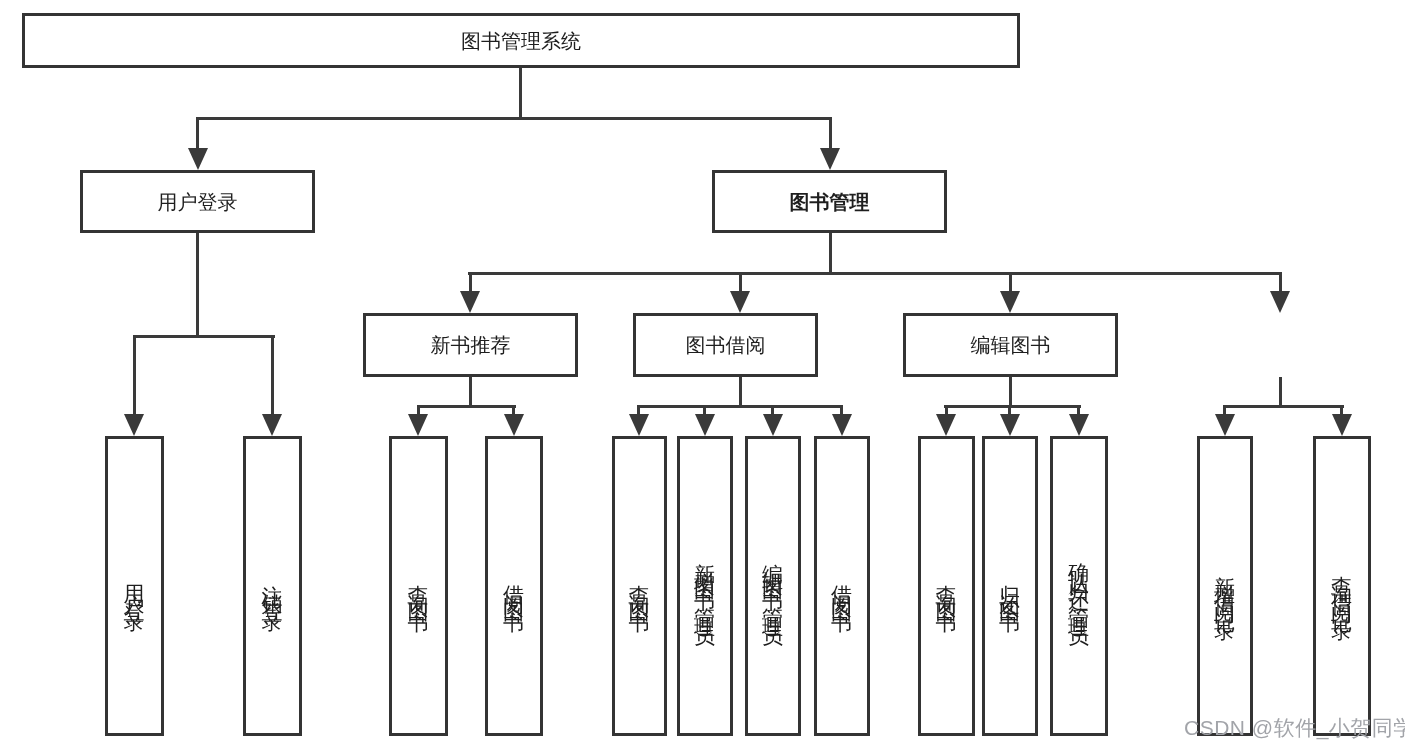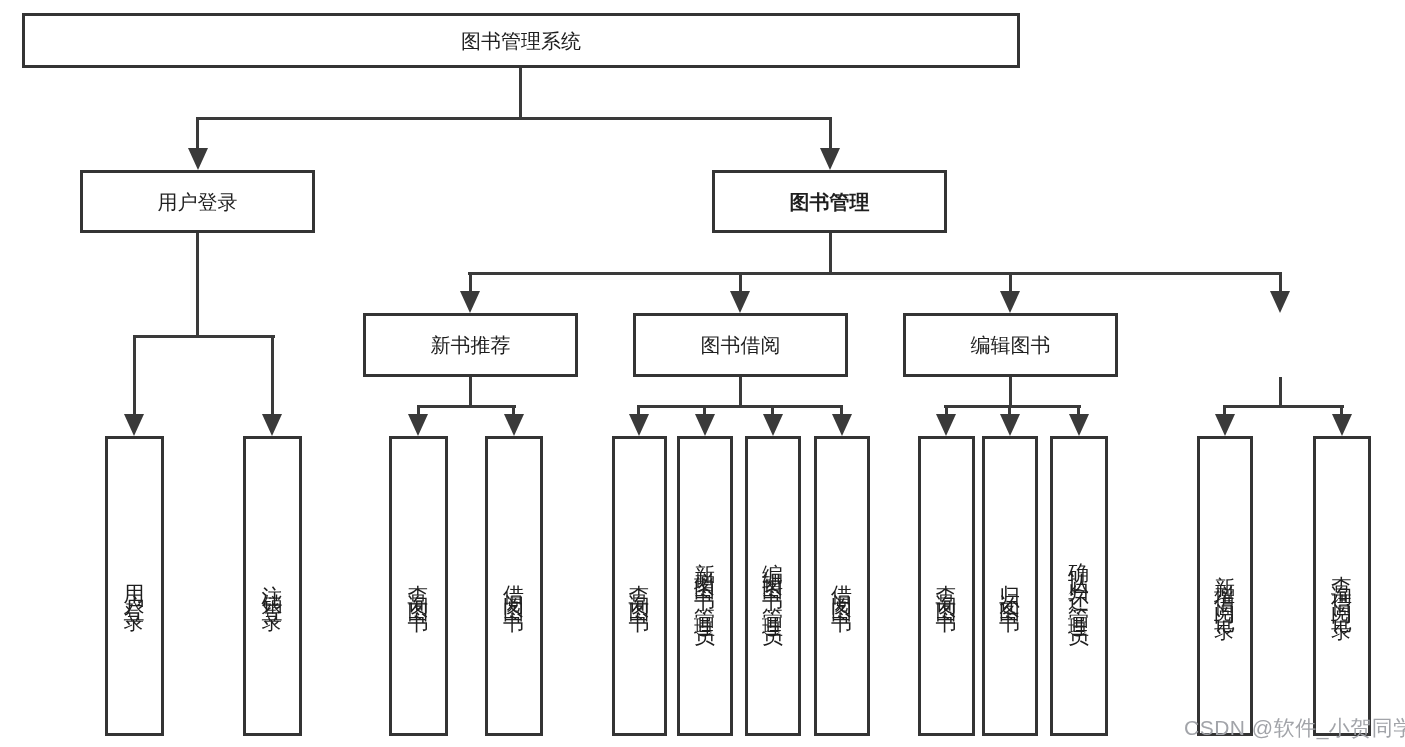--- a/index.html
+++ b/index.html
@@ -61,21 +61,21 @@
   <div class="vline" style="left:469px; top:272px; width:3px; height:21px;"></div>
   <div class="ahead" style="left:460px; top:291px;"></div>
   <div class="vline" style="left:739px; top:272px; width:3px; height:21px;"></div>
   <div class="ahead" style="left:730px; top:291px;"></div>
   <div class="vline" style="left:1009px; top:272px; width:3px; height:21px;"></div>
   <div class="ahead" style="left:1000px; top:291px;"></div>
   <div class="vline" style="left:1279px; top:272px; width:3px; height:21px;"></div>
   <div class="ahead" style="left:1270px; top:291px;"></div>
 
   <div class="box" style="left:363px; top:313px; width:215px; height:64px;">新书推荐</div>
-  <div class="box" style="left:633px; top:313px; width:215px; height:64px;">图书借阅</div>
+  <div class="box" style="left:633px; top:313px; width:185px; height:64px;">图书借阅</div>
   <div class="box" style="left:903px; top:313px; width:215px; height:64px;">编辑图书</div>
 
   <div class="vline" style="left:469px; top:377px; width:3px; height:30px;"></div>
   <div class="hline" style="left:417px; top:405px; width:99px; height:3px;"></div>
   <div class="vline" style="left:417px; top:405px; width:3px; height:11px;"></div>
   <div class="ahead" style="left:408px; top:414px;"></div>
   <div class="vline" style="left:512px; top:405px; width:3px; height:11px;"></div>
   <div class="ahead" style="left:504px; top:414px;"></div>
 
   <div class="vline" style="left:739px; top:377px; width:3px; height:30px;"></div>

